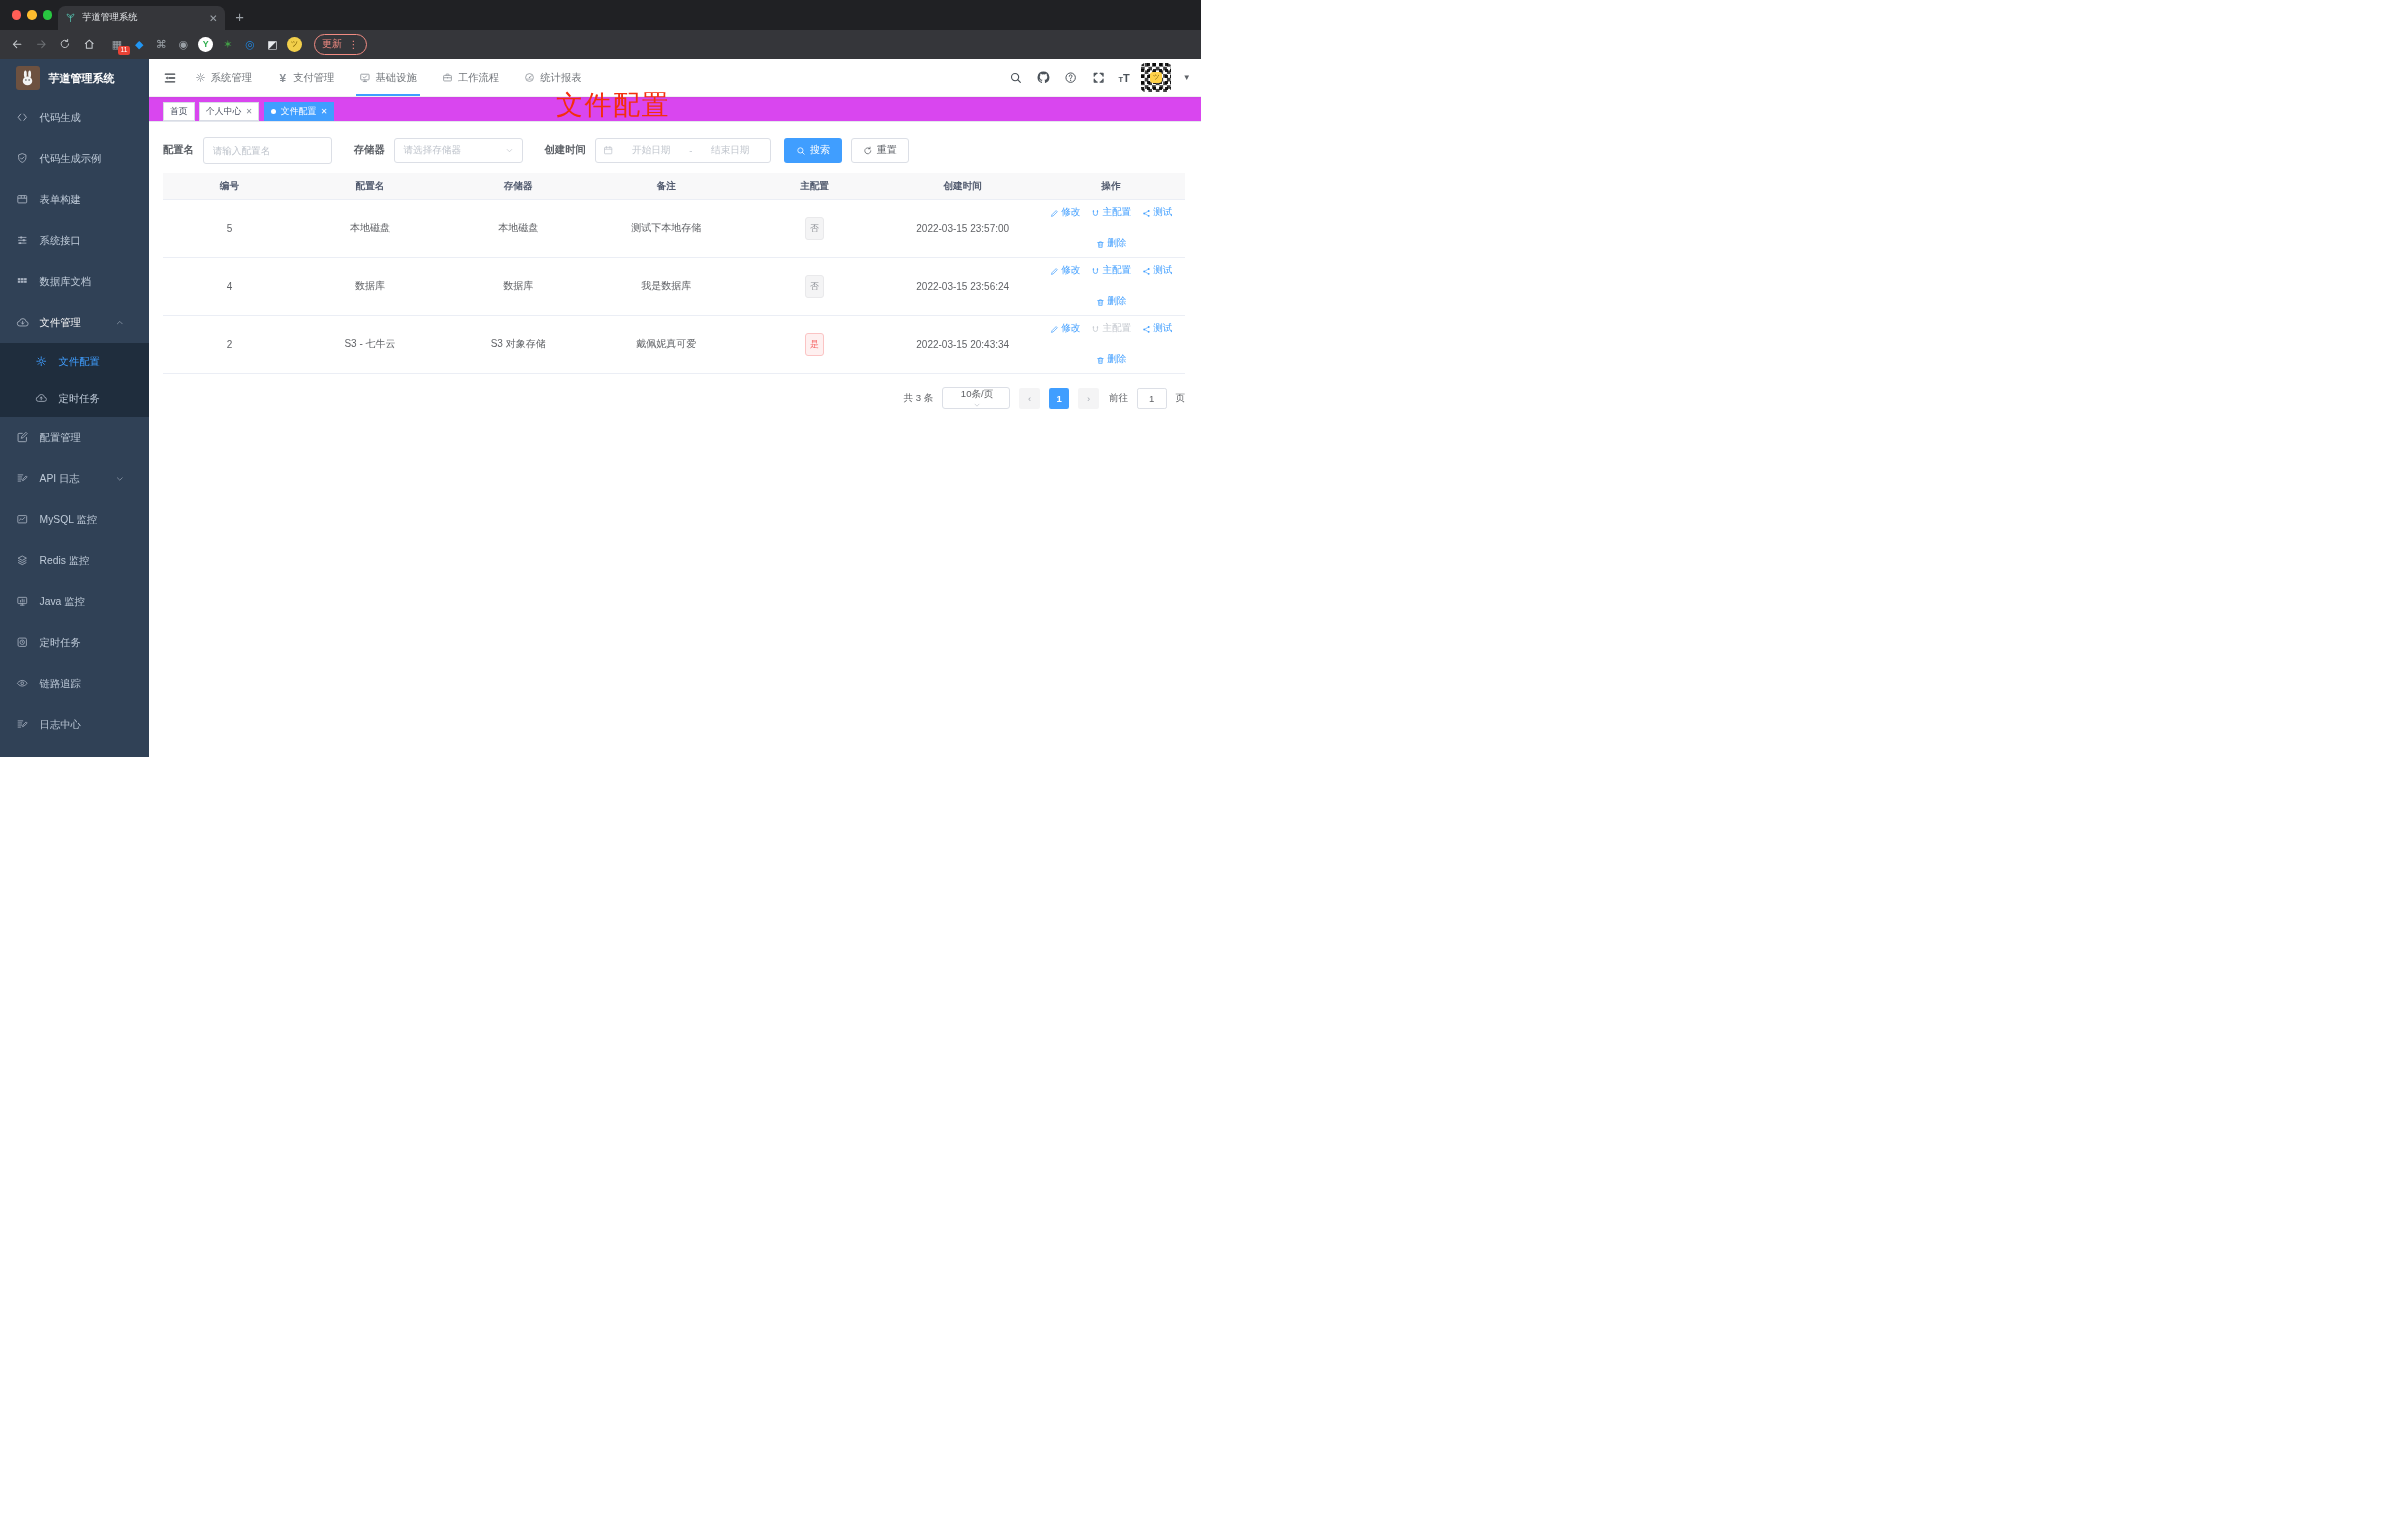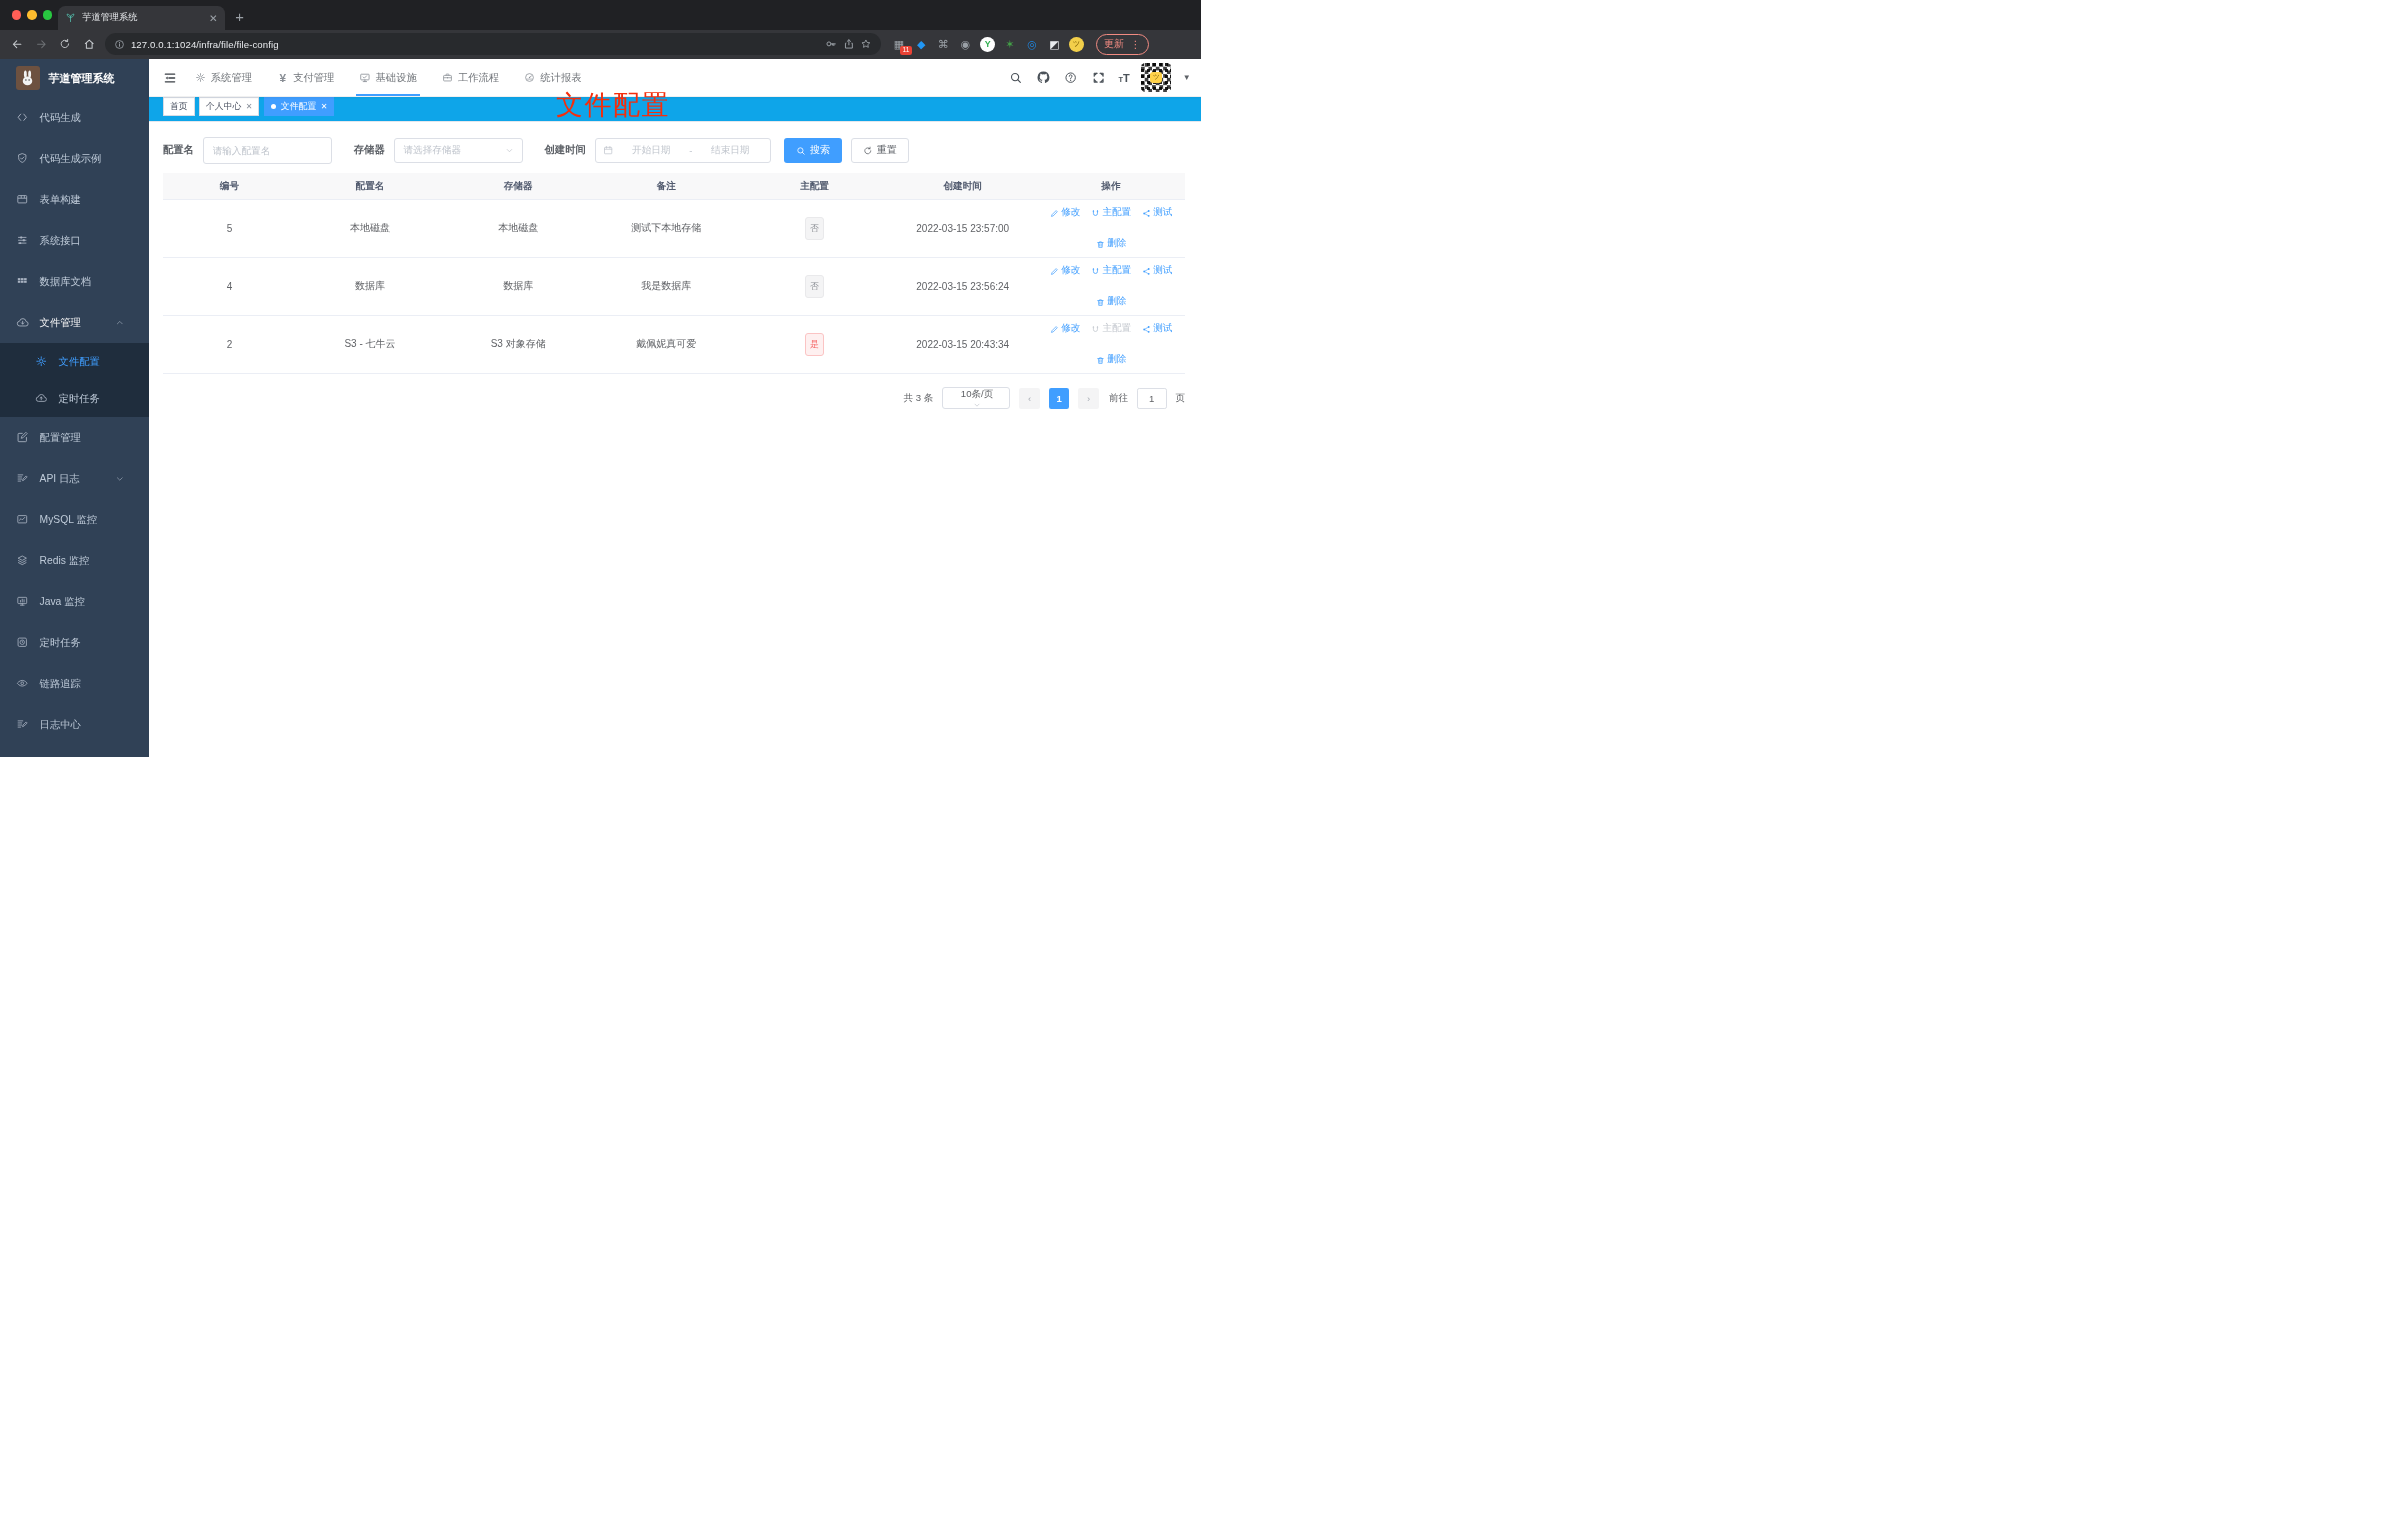--- a/index.html
+++ b/index.html
@@ -64,22 +64,22 @@
         background:
           repeating-linear-gradient(90deg,#111 0 3px,#fff 3px 5.9px),
           repeating-linear-gradient(#111 0 3px,#fff 3px 5.9px);
         background-blend-mode:screen; }
   .qr::before { content:""; position:absolute; inset:0;
         background:repeating-conic-gradient(#000 0 25%, transparent 0 50%) 0 0/7.4px 7.4px; opacity:.75; }
   .qr .face { position:absolute; left:8.9px; top:8.9px; width:11.8px; height:11.8px; background:#ffd24a; border-radius:3px;
         display:flex; align-items:center; justify-content:center; font-size:6.6px; color:#5b4200; }
   .caret { color:#5f6368; font-size:8px; }
 
-  .tags-bar { height:25px; border-bottom:0.7px solid #e4e7ed; display:flex; align-items:flex-start; padding:0 14px; gap:4.4px;
-              background:#0ea5e9; }
+  .tags-bar { height:25px; border-bottom:0.7px solid #e4e7ed; display:flex; align-items:flex-end; padding:0 14px; gap:4.4px;
+              background:#d946ef; }
   .tag-view { height:19px; border:0.7px solid #d8dce5; background:#fff; color:#495060; font-size:8.9px;
               display:flex; align-items:center; padding:0 5.9px; gap:4.4px; cursor:pointer; }
   .tag-view .x { font-size:8px; color:#8a919c; }
   .tag-view.active { background:#409eff; border-color:#409eff; color:#fff; }
   .tag-view.active .dot { width:5.9px; height:5.9px; border-radius:50%; background:#fff; }
   .tag-view.active .x { color:#fff; }
 
   .annotation { position:absolute; left:407px; top:28px; font-size:27px; color:#f42e0d; font-weight:500;
                 letter-spacing:1.5px; z-index:5; pointer-events:none; white-space:nowrap; }
 
@@ -343,43 +343,20 @@
   <span class="nav-ic">
       <svg width="11.8" height="11.8" viewBox="0 0 16 16">
         <use href="#i-refresh"></use>
       </svg>
     </span>
   <span class="nav-ic">
       <svg width="12.5" height="12.5" viewBox="0 0 17 17">
         <use href="#i-home"></use>
       </svg>
     </span>
-  <div class="omnibox">
-    <span class="icon" style="width:11px;height:11px">
-        <svg width="11" height="11" viewBox="0 0 15 15">
-          <use href="#i-info"></use>
-        </svg>
-      </span>
-    <span class="url">127.0.0.1:1024/infra/file/file-config</span>
-    <span class="icon" style="width:11.8px;height:11.8px">
-        <svg width="11.8" height="11.8" viewBox="0 0 16 16">
-          <use href="#i-key"></use>
-        </svg>
-      </span>
-    <span class="icon" style="width:11.8px;height:11.8px">
-        <svg width="11.8" height="11.8" viewBox="0 0 16 16">
-          <use href="#i-export"></use>
-        </svg>
-      </span>
-    <span class="icon" style="width:11.8px;height:11.8px">
-        <svg width="11.8" height="11.8" viewBox="0 0 16 16">
-          <use href="#i-star"></use>
-        </svg>
-      </span>
-  </div>
   <div class="exts">
     <span class="ext" style="color:#9aa0a6">▦<span class="badge">11</span></span>
     <span class="ext" style="color:#2196f3">◆</span>
     <span class="ext" style="color:#9aa0a6">⌘</span>
     <span class="ext" style="color:#9aa0a6">◉</span>
     <span class="ext" style="background:#fff;border-radius:50%;color:#2eae4e;font-weight:bold;font-size:8.9px">Y</span>
     <span class="ext" style="color:#43a047">✶</span>
     <span class="ext" style="color:#1e88e5">◎</span>
     <span class="ext" style="color:#e8eaed">◩</span>
     <span class="ext" style="background:#f2cf4a;border-radius:50%;color:#7a5b00;font-size:7.4px">ツ</span>

